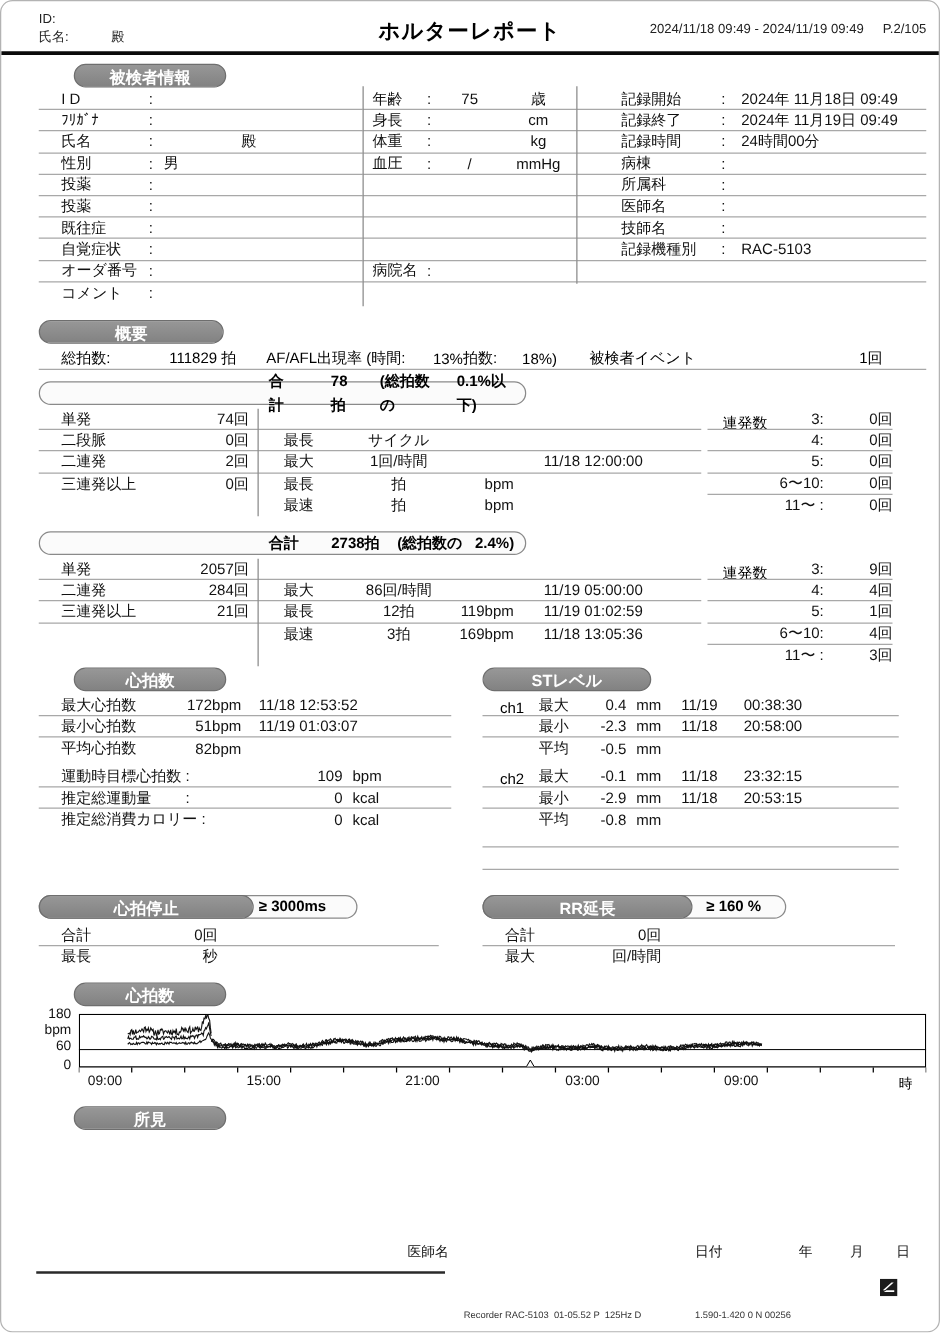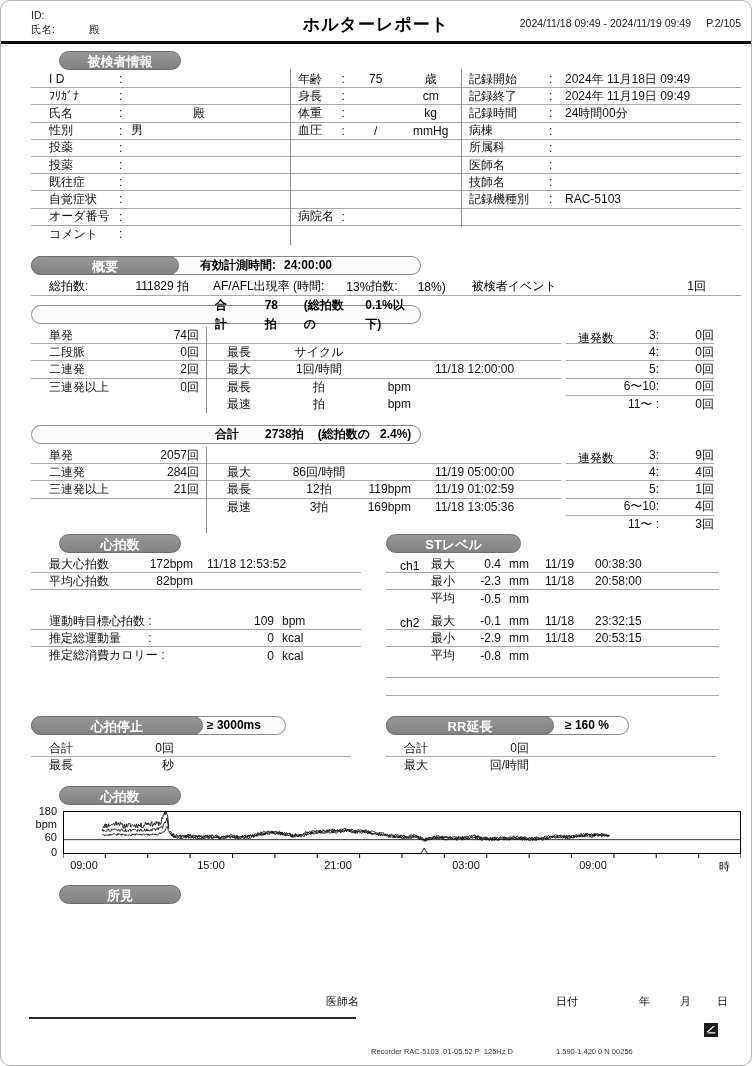--- a/index.html
+++ b/index.html
@@ -25,21 +25,21 @@
   .pcol-left .row:last-child{border-bottom:none;}
   .pcol-left .a{width:70px;padding-left:18px;}
   .pcol-left .pc{width:12px;}
   .pcol-left .b{flex:1;}
   .pcol-left .row:nth-child(3) .b{text-indent:62px;}
   .pcol-mid .a{width:46px;padding-left:8px;}
   .pcol-mid .pc{width:10px;}
   .pcol-mid .b{width:52px;text-align:center;}
   .pcol-mid .c{width:64px;text-align:center;}
   .pcol-mid .row:nth-child(n+5):nth-child(-n+8) .pc{visibility:hidden;}
-  .pcol-right .a{width:80px;padding-left:8px;}
+  .pcol-right .a{width:80px;padding-left:8px;margin-left:28px;}
   .pcol-right .pc{width:10px;}
   .pcol-right .b{margin-left:6px;}
   .pcol-right .row:nth-child(9) .pc{visibility:hidden;}
   
   .sumrow{position:absolute;display:flex;align-items:center;height:18px;font-size:12px;
           border-bottom:1px solid #a8a8a8;box-sizing:border-box;padding-left:18px;}
   .sumrow .v{text-align:right;}
   
   .vrows .row:nth-child(-n+3){border-bottom:1px solid #a8a8a8;}
   .vrows .la{width:100px;padding-left:18px;}
@@ -270,24 +270,20 @@
 
   <div class="row">
     <span class="a"></span>
     <span class="pc">:</span>
     <span class="b"></span>
   </div>
 </div>
   <div class="vline" style="left:289px;top:68px;height:176px;"></div>
   <div class="vline" style="left:460px;top:68px;height:158px;"></div>
 
-  <div class="pill light" style="left:30px;top:255px;width:390px;padding-left:168px;">
-    <span>有効計測時間:</span>
-    <span style="margin-left:8px;">24:00:00</span>
-  </div>
   <div class="pill dark" style="left:30px;top:255px;width:148px;">概要</div>
   <div class="sumrow" style="left:30px;top:277px;width:710px;">
     <span style="width:62px;">総拍数:</span>
     <span class="v" style="width:78px;">111829 拍</span>
     <span style="margin-left:24px;">AF/AFL出現率 (時間:</span>
     <span class="v" style="width:46px;">13%</span>
     <span style="">拍数:</span>
     <span class="v" style="width:48px;">18%)</span>
     <span style="margin-left:26px;">被検者イベント</span>
     <span class="v" style="flex:1;padding-right:35px;">1回</span>
@@ -456,20 +452,25 @@
 </div>
 
   <div class="pill dark" style="left:58px;top:533px;width:122px;">心拍数</div>
   <div class="col hrrows" style="left:30px;top:555px;width:330px;">
   <div class="row">
     <span class="a">最大心拍数</span>
     <span class="b">172bpm</span>
     <span class="c">11/18 12:53:52</span>
   </div>
 
+  <div class="row">
+    <span class="a">最小心拍数</span>
+    <span class="b">51bpm</span>
+    <span class="c">11/19 01:03:07</span>
+  </div>
 
   <div class="row">
     <span class="a">平均心拍数</span>
     <span class="b">82bpm</span>
     <span class="c"></span>
   </div>
 </div>
   <div class="col hxrows" style="left:30px;top:612px;width:330px;">
   <div class="row">
     <span class="a">運動時目標心拍数 :</span>

